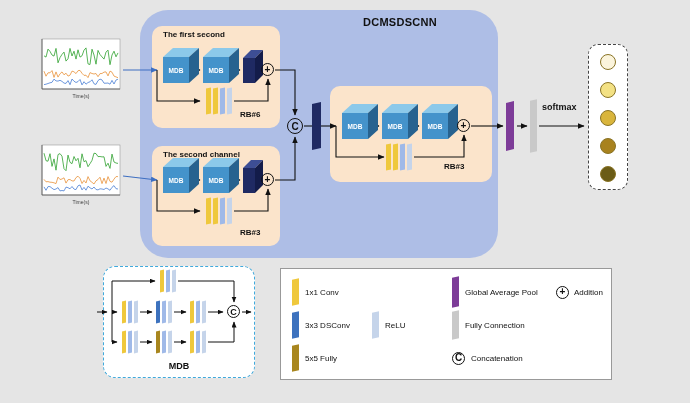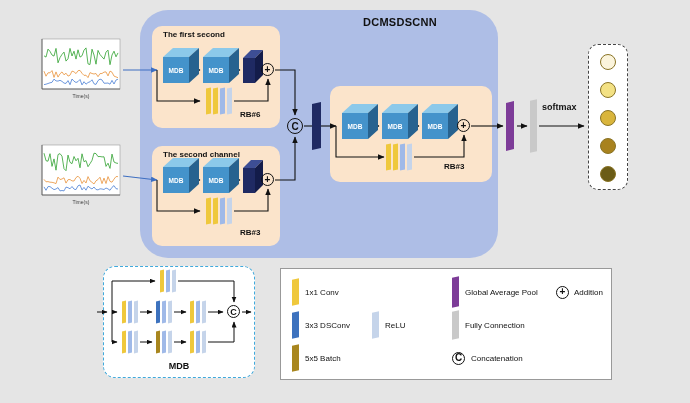--- a/index.html
+++ b/index.html
@@ -268,21 +268,21 @@
   <div class="abs litem" style="left:292px;top:277px">
     <span class="sw" style="height: 26px; background-color: rgb(239, 200, 60);"></span>
     <span class="lbl">1x1 Conv</span>
   </div>
   <div class="abs litem" style="left:292px;top:310px">
     <span class="sw" style="height: 26px; background-color: rgb(61, 114, 190);"></span>
     <span class="lbl">3x3 DSConv</span>
   </div>
   <div class="abs litem" style="left:292px;top:343px">
     <span class="sw" style="height: 26px; background-color: rgb(168, 134, 30);"></span>
-    <span class="lbl">5x5 Batch</span>
+    <span class="lbl">5x5 Fully</span>
   </div>
   <div class="abs litem" style="left:372px;top:310px">
     <span class="sw" style="height: 26px; background-color: rgb(197, 212, 234);"></span>
     <span class="lbl">ReLU</span>
   </div>
   <div class="abs litem" style="left:452px;top:310px">
     <span class="sw" style="height: 28px; background-color: rgb(201, 201, 201);"></span>
     <span class="lbl">Fully Connection</span>
   </div>
   <div class="abs litem" style="left:452px;top:277px">

